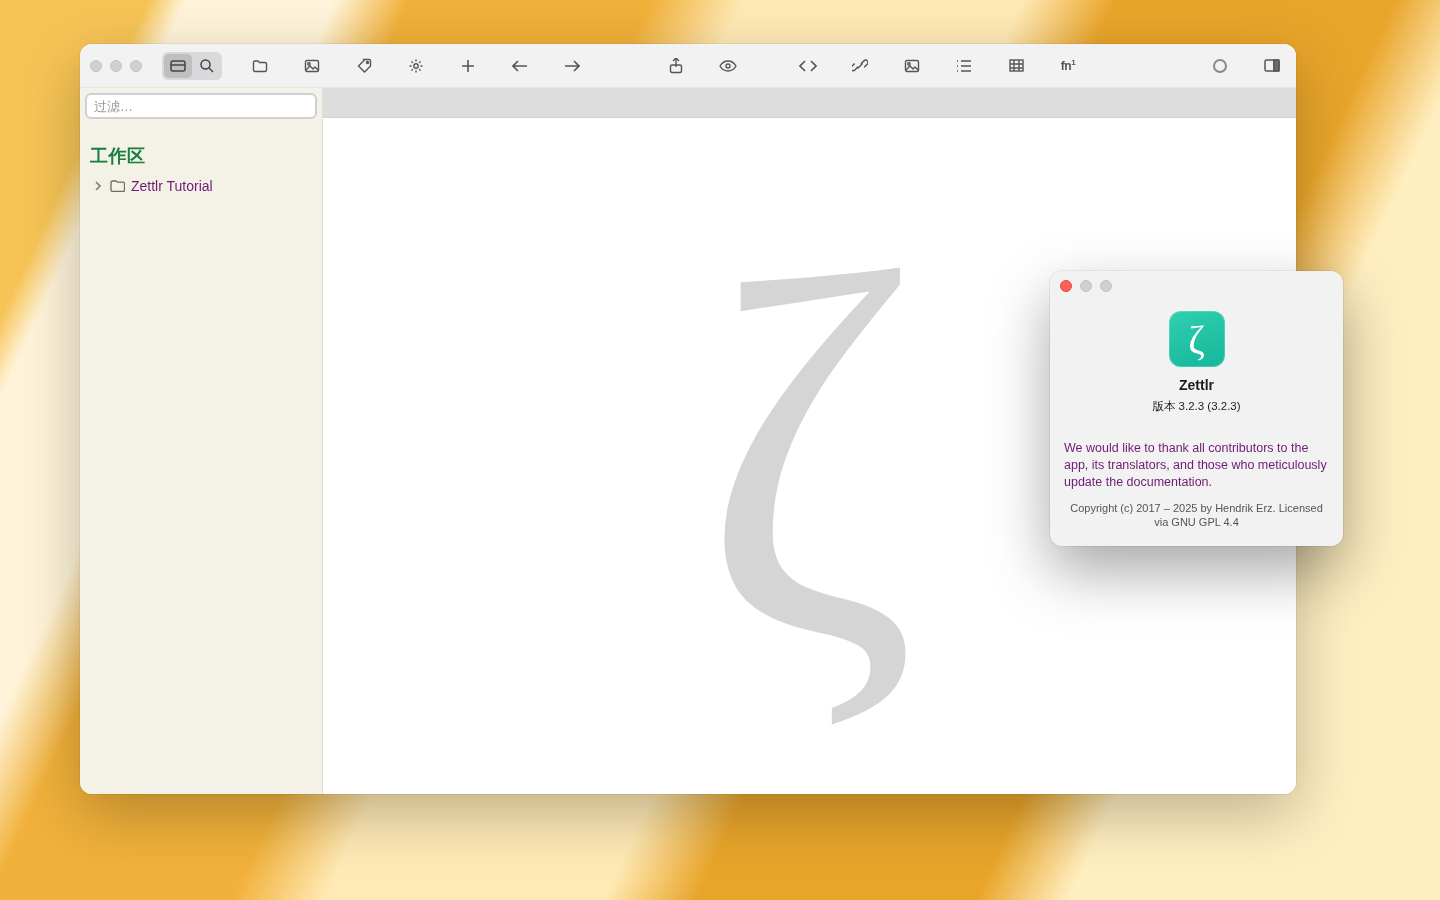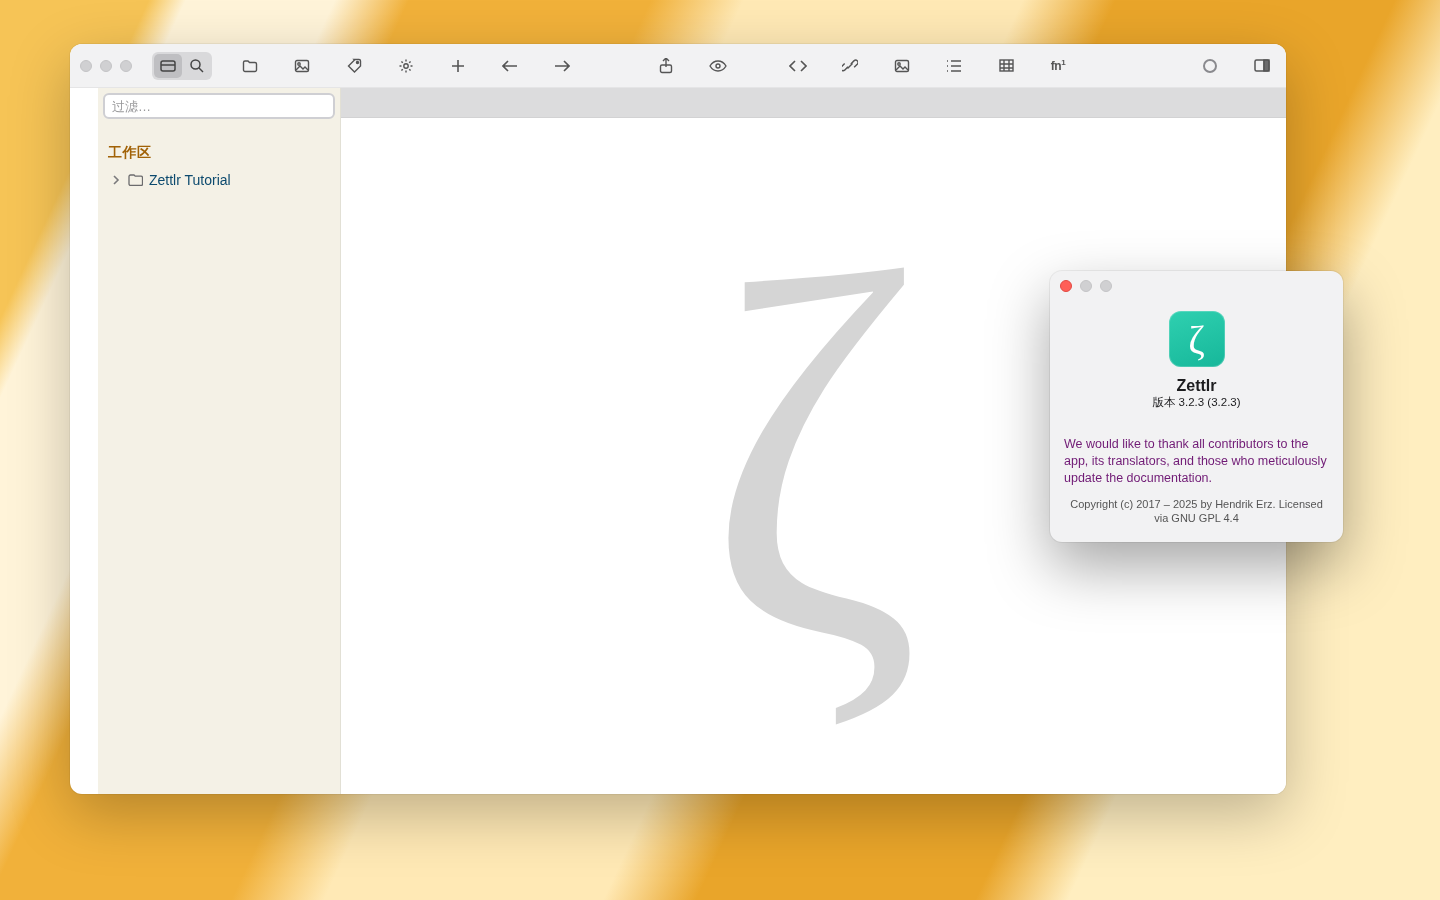--- a/index.html
+++ b/index.html
@@ -10,21 +10,21 @@
       #fff4d9 10%, #fff4d9 18%,
       #f1b13a 22%, #f1b13a 35%,
       #ffe9b5 40%, #ffe9b5 55%,
       #e9a52a 60%, #e9a52a 75%,
       #ffeec0 80%, #ffeec0 100%);
   }
 
   
   .main-window {
     position: absolute;
-    left: 70px; top: 44px;
+    left: 80px; top: 44px;
     width: 1216px; height: 750px;
     background: #ffffff;
     border-radius: 12px;
     box-shadow: 0 20px 60px rgba(0,0,0,0.25), 0 0 0 1px rgba(0,0,0,0.05);
     overflow: hidden;
     display: flex;
     flex-direction: column;
   }
 
   .titlebar {
@@ -65,21 +65,21 @@
   .tb-gap-s { width: 8px; }
   .tb-gap-m { width: 60px; }
   .tb-spacer { flex: 1; }
 
   .ring {
     width: 14px; height: 14px;
     border: 2px solid #8a8a8e;
     border-radius: 50%;
   }
 
-  .body-row { flex: 1; display: flex; min-height: 0; padding-left: 28px; }
+  .body-row { flex: 1; display: flex; min-height: 0; }
 
   .sidebar {
     width: 243px;
     background: #f4f1e6;
     border-right: 1px solid #e2e0d5;
     display: flex;
     flex-direction: column;
   }
 
   .filter-wrap { padding: 6px 6px 8px 6px; }
@@ -92,33 +92,33 @@
     padding: 2px 8px;
     font-size: 13px;
     color: #333;
     outline: 2px solid #cfcfd3;
     outline-offset: -1px;
   }
   .filter-input::placeholder { color: #9a9a9c; }
 
   .sb-section-label {
     padding: 18px 10px 6px 10px;
-    font-size: 14px;
+    font-size: 18px;
     font-weight: 700;
-    color: #a16207;
+    color: #15803d;
     letter-spacing: 0.5px;
   }
 
   .tree-row {
     display: flex;
     align-items: center;
     gap: 6px;
     padding: 4px 10px 4px 14px;
     font-size: 14px;
-    color: #0c4a6e;
+    color: #701a75;
     cursor: default;
   }
   .tree-row .chev { color: #7a7a7c; font-size: 12px; width: 10px; }
   .tree-row .fld  { color: #6b6b6d; display:flex; }
 
   .editor-area {
     flex: 1;
     background: #ffffff;
     position: relative;
     overflow: hidden;
@@ -167,21 +167,21 @@
     margin: 4px auto 10px auto;
     border-radius: 12px;
     background: linear-gradient(160deg, #2fd0b0 0%, #16b79a 100%);
     display: flex; align-items: center; justify-content: center;
     color: #ffffff;
     font-family: Georgia, serif;
     font-size: 40px;
     font-weight: 500;
     box-shadow: inset 0 0 0 1px rgba(255,255,255,0.2);
   }
-  .app-name { font-size: 16px; font-weight: 700; color: #1d1d1f; }
+  .app-name { font-size: 14px; font-weight: 700; color: #1d1d1f; margin-bottom: 6px; }
   .app-version { font-size: 11.5px; color: #1d1d1f; margin-bottom: 26px; }
   .app-thanks { font-size: 12.5px; color: #701a75; text-align: left; line-height: 1.35; margin-bottom: 10px; }
   .app-copy { font-size: 11px; color: #555; line-height: 1.35; }
 
   svg { display: block; }
 </style>
 </head>
 <body>
 
 <div class="main-window">

